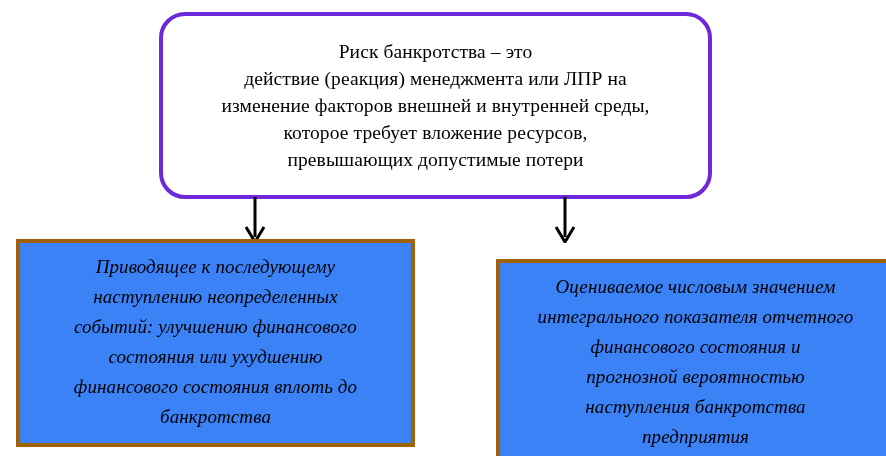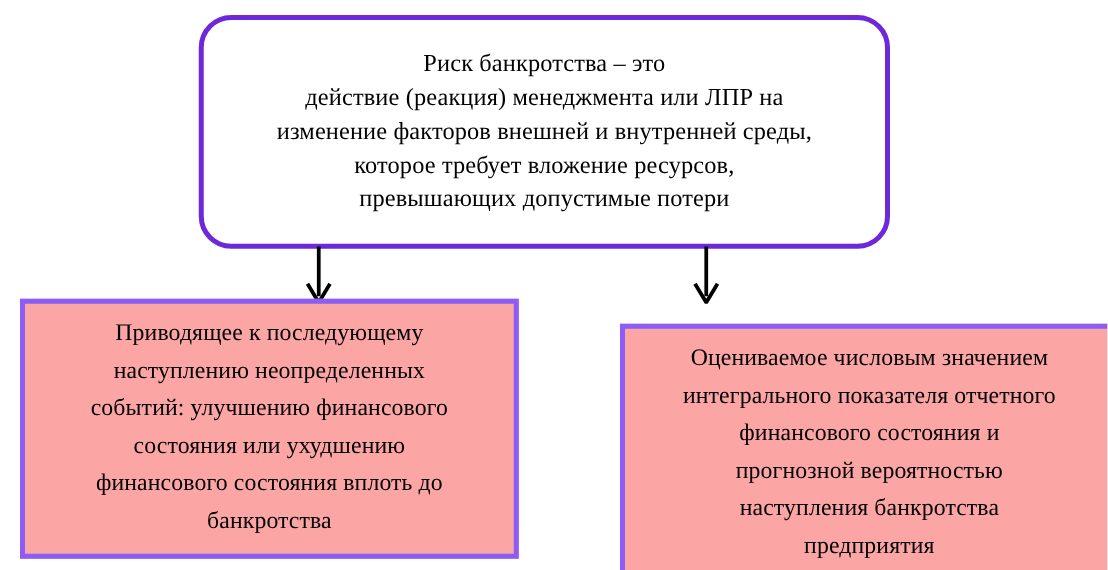--- a/index.html
+++ b/index.html
@@ -42,25 +42,26 @@
     letter-spacing: 0.1px;
     padding: 0 14px;
     box-sizing: border-box;
     white-space: pre-line;
   }
 
   
   .node-rect {
     position: absolute;
     box-sizing: border-box;
-    border: 4px solid #8b5cf6;
-    background: #fca5a5;
+    border: 4px solid #a16207;
+    background: #3b82f6;
     display: flex;
     align-items: flex-start;
     justify-content: center;
+    font-style: italic;
   }
   .node-rect .node-text {
     width: 100%;
     text-align: center;
     font-size: 19px;
     line-height: 30px;
     font-weight: 400;
     letter-spacing: 0.1px;
     padding: 9px 10px 0 10px;
     box-sizing: border-box;

